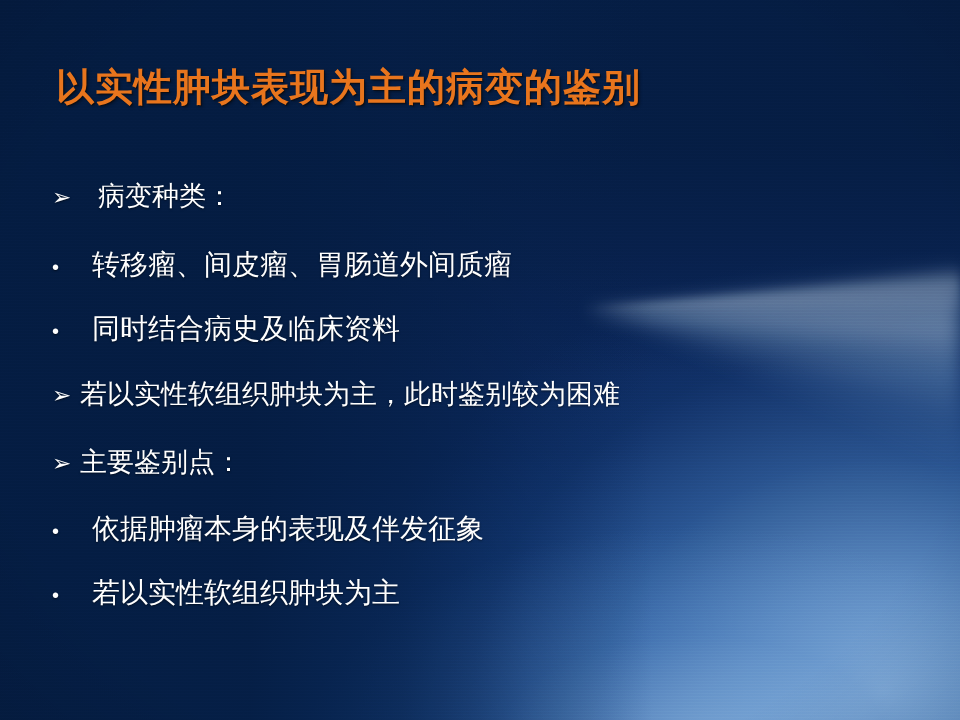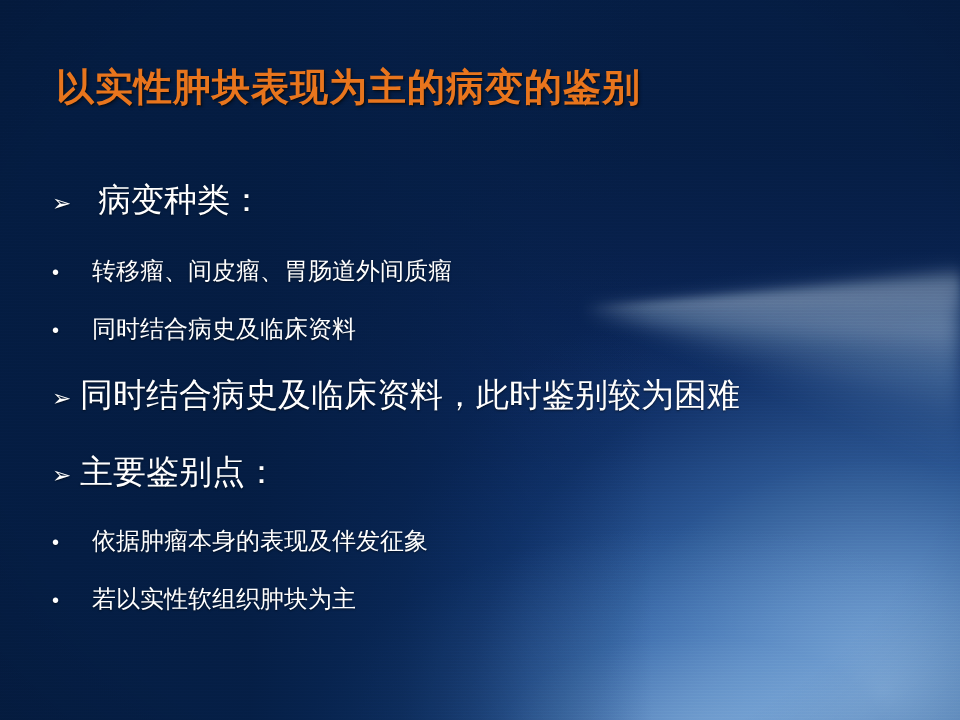--- a/index.html
+++ b/index.html
@@ -152,37 +152,37 @@
   .line.arrow {
     padding-left: 52px;
   }
   .line.arrow .marker {
     width: 28px;
     font-size: 23px;
     line-height: 1;
     color: #ffffff;
   }
   .line.arrow .txt {
-    font-size: 33px;
+    font-size: 27px;
   }
   
   .line.arrow.wide-gap .marker { width: 46px; }
 
   
   .line.dot {
     padding-left: 52px;
   }
   .line.dot .marker {
     width: 40px;
     font-size: 20px;
     line-height: 1;
     color: #ffffff;
   }
   .line.dot .txt {
-    font-size: 24px;
+    font-size: 28px;
     font-family: Liberation Serif, serif;
   }
 
   .line.l1 { margin-top: 0px;  }
   .line.l2 { margin-top: 32px; }
   .line.l3 { margin-top: 26px; }
   .line.l4 { margin-top: 28px; }
   .line.l5 { margin-top: 32px; }
   .line.l6 { margin-top: 30px; }
   .line.l7 { margin-top: 26px; }
@@ -218,21 +218,21 @@
         <span class="txt">转移瘤、间皮瘤、胃肠道外间质瘤</span>
       </div>
 
       <div class="line dot l3">
         <span class="marker">•</span>
         <span class="txt">同时结合病史及临床资料</span>
       </div>
 
       <div class="line arrow l4">
         <span class="marker">➢</span>
-        <span class="txt">同时结合病史及临床资料，此时鉴别较为困难</span>
+        <span class="txt">若以实性软组织肿块为主，此时鉴别较为困难</span>
       </div>
 
       <div class="line arrow l5">
         <span class="marker">➢</span>
         <span class="txt">主要鉴别点：</span>
       </div>
 
       <div class="line dot l6">
         <span class="marker">•</span>
         <span class="txt">依据肿瘤本身的表现及伴发征象</span>

